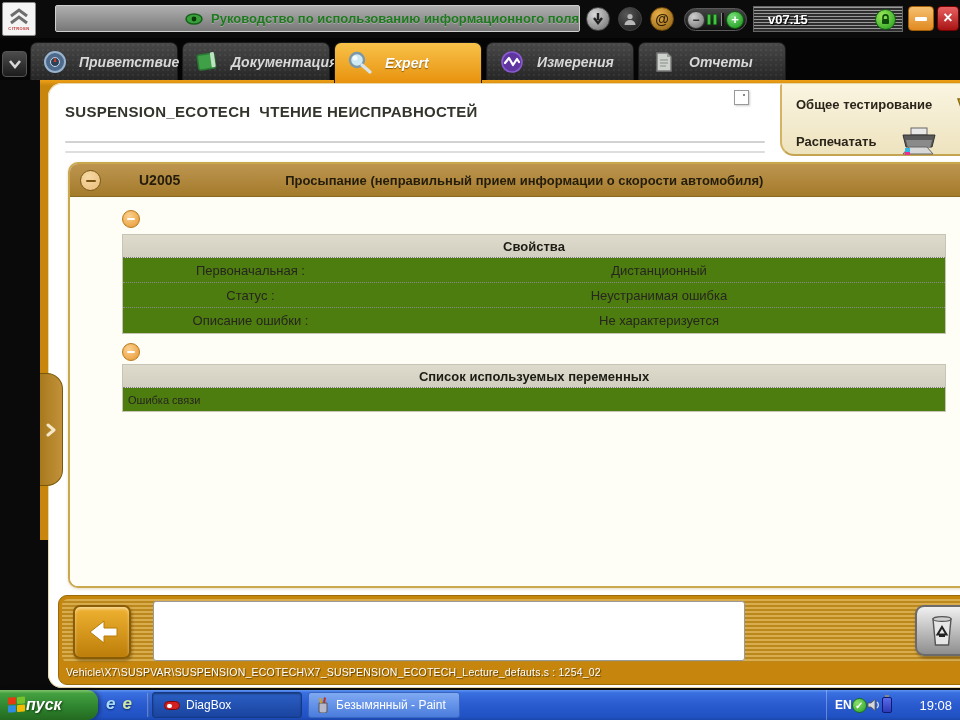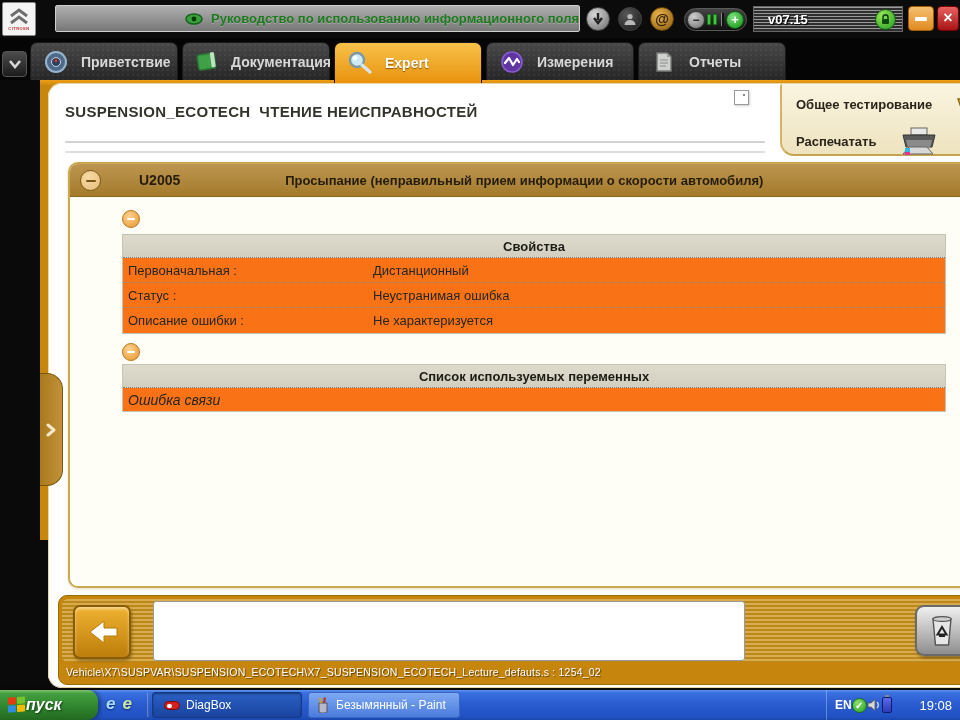--- a/index.html
+++ b/index.html
@@ -26,21 +26,21 @@
     background:repeating-linear-gradient(180deg,#9a9a9a 0 1px,#2e2e2e 1px 3px); display:flex; align-items:center; }
   .ver-panel .ver { color:#fff; font-weight:bold; font-size:13px; margin-left:14px; text-shadow:1px 1px 1px #000; }
   .lock-badge { position:absolute; right:6px; top:2px; width:21px; height:21px; border-radius:50%; background:radial-gradient(circle at 35% 30%,#9ae858,#1f9a1f); border:1px solid #0e5e0e; display:flex; align-items:center; justify-content:center; }
   .btn-min { position:absolute; left:908px; top:6px; width:26px; height:25px; border-radius:4px; background:linear-gradient(180deg,#f6c070,#e08a20); border:1px solid #a05c08; display:flex; align-items:center; justify-content:center; }
   .btn-min .dash { width:12px; height:4px; background:#fff; border-radius:1px; }
   .btn-close { position:absolute; left:937px; top:6px; width:22px; height:25px; border-radius:4px; background:linear-gradient(180deg,#e86060,#a81414); border:1px solid #700; color:#fff; font-weight:bold; font-size:16px; line-height:22px; text-align:center; }
 
   
   .tabbar { position:absolute; left:0; top:38px; width:960px; height:42px; background:#050505; }
   .tab-collapse { position:absolute; left:2px; top:13px; width:25px; height:26px; border-radius:4px; background:linear-gradient(180deg,#4c4c4c,#1c1c1c); border:1px solid #555; display:flex; align-items:center; justify-content:center; }
-  .tabs { position:absolute; left:30px; top:4px; display:flex; gap:4px; height:38px; }
+  .tabs { position:absolute; left:30px; top:4px; display:flex; gap:4px; height:38px;font-style:italic; }
   .tab { width:148px; height:38px; border-radius:7px 7px 0 0; background:
       radial-gradient(circle at 2px 2px, rgba(255,255,255,.05) 1px, transparent 1.5px) 0 0/5px 5px,
       linear-gradient(180deg,#484848,#262626);
     border:1px solid #1a1a1a; border-bottom:none; display:flex; align-items:center; gap:12px; padding-left:12px;
     color:#d8d8d8; font-weight:bold; font-size:14px; }
   .tab.active { background:linear-gradient(180deg,#f8c24a,#e8920e); color:#fff; height:41px; z-index:5; text-shadow:0 1px 1px #8a5a06; }
   .tab-icon { width:26px; height:26px; display:flex; align-items:center; justify-content:center; }
 
   
   .mainframe { position:absolute; left:0; top:80px; width:960px; height:460px; background:linear-gradient(180deg,#ef9f16 0,#c8860d 6px,#c8860d 100%);margin-left:40px; }
@@ -64,28 +64,28 @@
   .fault-desc { margin-left:105px; font-weight:bold; font-size:13px; color:#241d0c; }
   .fault-body { position:absolute; left:0; top:34px; right:0; bottom:0; background:#fefdf6; border-radius:0 0 8px 8px; }
 
   .minus-circle { width:18px; height:18px; border-radius:50%; background:radial-gradient(circle at 38% 32%,#fbd292,#e8962e); border:1px solid #b87818; position:relative; display:inline-block; }
   .minus-circle::after { content:""; position:absolute; left:4px; top:7px; width:8px; height:2px; background:#fff; border-radius:1px; }
   .minus-circle.tan { width:21px; height:21px; background:radial-gradient(circle at 38% 32%,#f6d9a4,#e9bd7a); border-color:#7a5a18; margin-left:10px; }
   .minus-circle.tan::after { left:5px; top:9px; width:10px; background:#7a5414; }
   .m-a { position:absolute; left:52px; top:12px; }
   .m-b { position:absolute; left:52px; top:145px; }
 
-  .dtable { position:absolute; left:52px; width:824px; background:#f97316; border:1px solid #c6c4b4; }
+  .dtable { position:absolute; left:52px; width:824px; background:#4d7c0f; border:1px solid #c6c4b4;text-align:center; }
   .t-props { top:36px; } .t-vars { top:166px; }
   .dt-head { height:23px; background:linear-gradient(180deg,#dedbcd,#d2cfc0); border-bottom:1px dotted #777; display:flex; align-items:center; justify-content:center; font-weight:bold; font-size:13px; color:#1c1c14; }
   .dt-row { height:25px; display:flex; align-items:center; border-bottom:1px dotted #8a8a8a; font-size:13px; color:#26261f; }
   .dt-row:last-child { border-bottom:none; }
   .dt-label { width:250px; padding-left:5px; }
   .dt-value { flex:1; }
-  .dt-single { height:23px; display:flex; align-items:center; padding-left:5px; font-size:14px; color:#26261f;font-style:italic; }
+  .dt-single { height:23px; display:flex; align-items:center; padding-left:5px; font-size:11px; color:#26261f; }
 
   
   .side-handle { position:absolute; left:0; top:293px; width:23px; height:113px; background:linear-gradient(90deg,#a87a1c,#c2913a); border:1px solid #7a5808; border-left:none; border-radius:0 16px 16px 0; display:flex; align-items:center; justify-content:center; z-index:8; }
 
   
   .bottom-region { position:absolute; left:10px; top:512px; width:924px; height:90px; background:#c6860d; border:1px solid #9a6c08; border-radius:9px;text-align:right; }
   .stripes { position:absolute; left:3px; top:3px; right:3px; height:63px; border-radius:6px; background:repeating-linear-gradient(180deg,#d9ad4e 0 2px,#bb881e 2px 4px); }
   .back-btn { position:absolute; left:14px; top:9px; width:58px; height:54px; border-radius:7px; background:linear-gradient(180deg,#f0b231,#bd7e0a); border:2px solid #8a5c06; box-shadow:inset 0 2px 3px rgba(255,255,255,.5), 1px 2px 3px rgba(90,60,0,.5); display:flex; align-items:center; justify-content:center; }
   .bb-input { position:absolute; left:94px; top:5px; width:592px; height:60px; background:#fff; border:1px solid #9a9a9a; border-radius:3px; }
   .trash-btn { position:absolute; left:856px; top:9px; width:53px; height:51px; border-radius:9px; background:linear-gradient(180deg,#f0f0f0,#8e8e8e); border:2px solid #6a6a6a; display:flex; align-items:center; justify-content:center; box-shadow:1px 2px 3px rgba(60,40,0,.45); }

